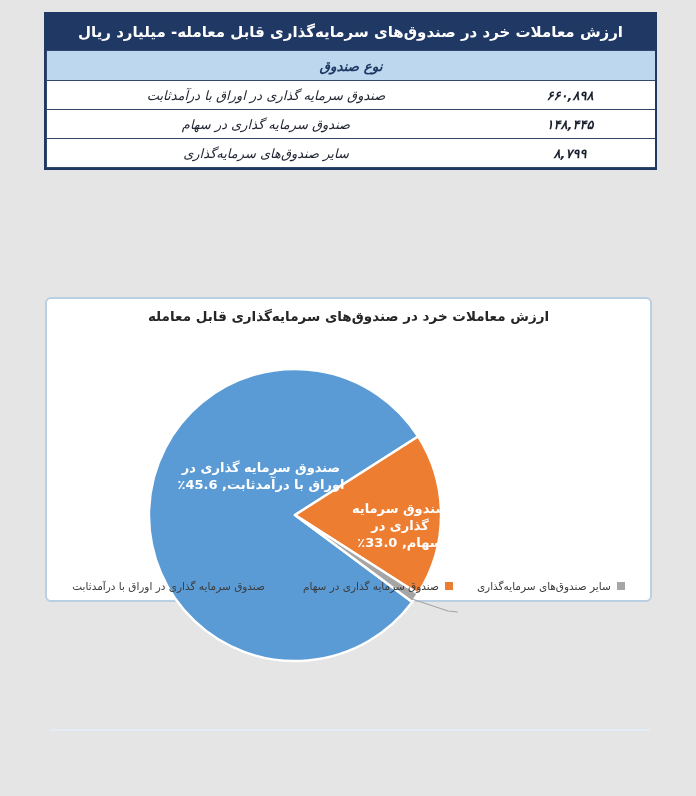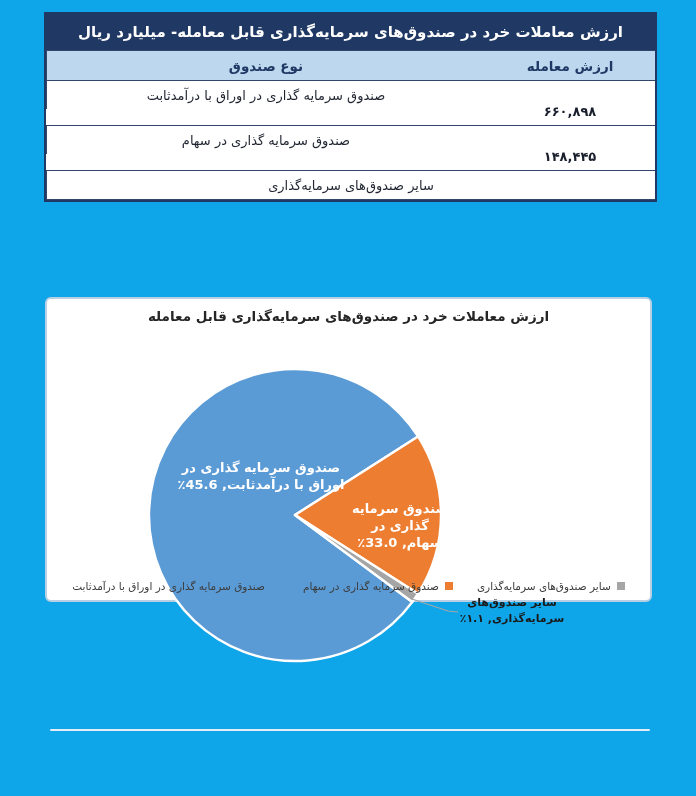--- a/index.html
+++ b/index.html
@@ -1,31 +1,31 @@
 <!DOCTYPE html>
 <html lang="fa"><head>
 <meta charset="utf-8">
 <style>
   * { margin:0; padding:0; box-sizing:border-box; }
   html,body { width:696px; height:796px; background:#ffffff; overflow:hidden;
               font-family:"DejaVu Sans","Liberation Sans",sans-serif; }
-  .page { position:relative; width:696px; height:796px; background:#0ea5e9; }
+  .page { position:relative; width:696px; height:796px; background:#e5e5e5; }
 
   
   .funds-table { position:absolute; left:44px; top:12px; width:613px;
                  border:2px solid #1F3864; background:#fff; direction:rtl; }
   .t-title { height:36px; background:#1F3864; color:#ffffff; font-weight:700;
              font-size:15px; display:flex; align-items:center; justify-content:center; }
   .t-row { display:flex; flex-direction:row-reverse; border-top:1px solid #33476b; }
-  .cell { display:flex; align-items:center; justify-content:center; }
+  .cell { display:flex; align-items:center; justify-content:center;font-style:italic; }
   .cell.val  { width:170px; border-left:0; }
   .cell.type { flex:1; border-left:1px solid #33476b; }
   .t-head .cell { height:29px; background:#BDD7EE; color:#1F3864; font-weight:700; font-size:13.5px; }
   .t-data .cell { height:28px; background:#fff; color:#1f2430; font-size:13px; }
-  .t-data .cell.val { font-weight:700; color:#1a1f2e;margin-top:16px; }
+  .t-data .cell.val { font-weight:700; color:#1a1f2e; }
   .t-total .cell { height:29px; background:#BDD7EE; color:#1F3864; font-weight:700; font-size:14px; }
 
   
   .chart-box { position:absolute; left:45px; top:297px; width:607px; height:305px;
                border:2px solid #B9CFE4; border-radius:6px; background:#fff; }
   .c-title { position:absolute; top:9px; left:0; width:100%; text-align:center;
              direction:rtl; color:#262626; font-weight:700; font-size:13.5px; }
   .pie-svg { position:absolute; left:0; top:0; width:607px; height:425px; }
 
   .pie-label { position:absolute; direction:rtl; text-align:center; line-height:17px;
@@ -48,33 +48,33 @@
 </head>
 <body>
 
 <div class="page">
 
   <div class="funds-table">
     <div class="t-title">ارزش معاملات خرد در صندوق‌های سرمایه‌گذاری قابل معامله- میلیارد ریال</div>
 
     <div class="t-row t-head">
       <div class="cell type">نوع صندوق</div>
-      <div class="cell val">ارزش معامله</div>
     </div>
 
     <div class="t-row t-data">
       <div class="cell type">صندوق سرمایه گذاری در اوراق با درآمدثابت</div>
       <div class="cell val">۶۶۰,۸۹۸</div>
     </div>
     <div class="t-row t-data">
       <div class="cell type">صندوق سرمایه گذاری در سهام</div>
       <div class="cell val">۱۴۸,۴۴۵</div>
     </div>
     <div class="t-row t-data">
       <div class="cell type">سایر صندوق‌های سرمایه‌گذاری</div>
+      <div class="cell val">۸,۷۹۹</div>
     </div>
 
     <div class="t-row t-total">
     </div>
   </div>
 
   <div class="chart-box">
     <div class="c-title">ارزش معاملات خرد در صندوق‌های سرمایه‌گذاری قابل معامله</div>
 
     <svg class="pie-svg" viewBox="0 0 607 425">
@@ -89,24 +89,20 @@
     <div class="pie-label white lbl-blue">
       <span style="display:block">صندوق سرمایه گذاری در</span>
       <span style="display:block">اوراق با درآمدثابت, 45.6٪</span>
     </div>
 
     <div class="pie-label white lbl-orange">
       <span style="display:block">صندوق سرمایه گذاری در</span>
       <span style="display:block">سهام, 33.0٪</span>
     </div>
 
-    <div class="pie-label dark lbl-gray">
-      <span style="display:block">سایر صندوق‌های</span>
-      <span style="display:block">سرمایه‌گذاری, ۱.۱٪</span>
-    </div>
 
     <div class="legend">
       <div class="legend-item">
         <span class="legend-marker" id="mk2" style="background: rgb(165, 165, 165);"></span>
         <span>سایر صندوق‌های سرمایه‌گذاری</span>
       </div>
       <div class="legend-item">
         <span class="legend-marker" id="mk1" style="background: rgb(237, 125, 49);"></span>
         <span>صندوق سرمایه گذاری در سهام</span>
       </div>

